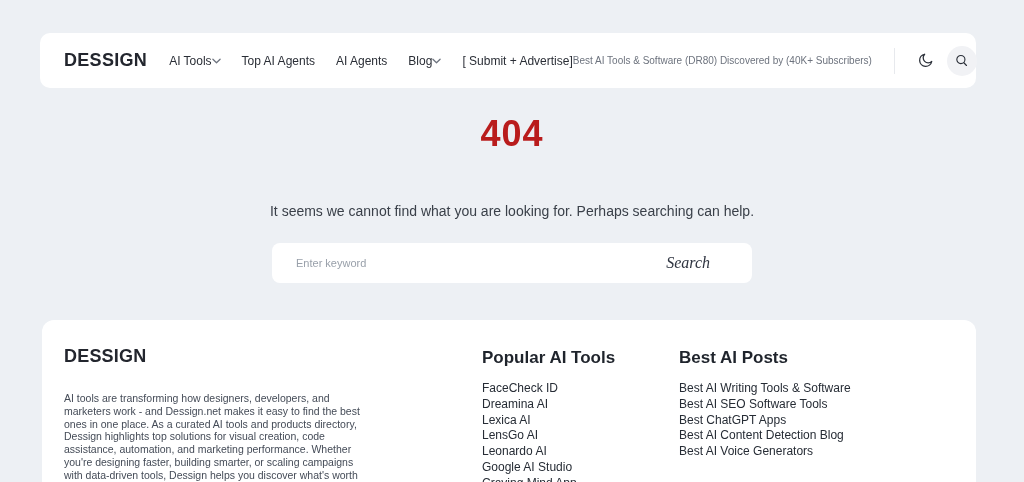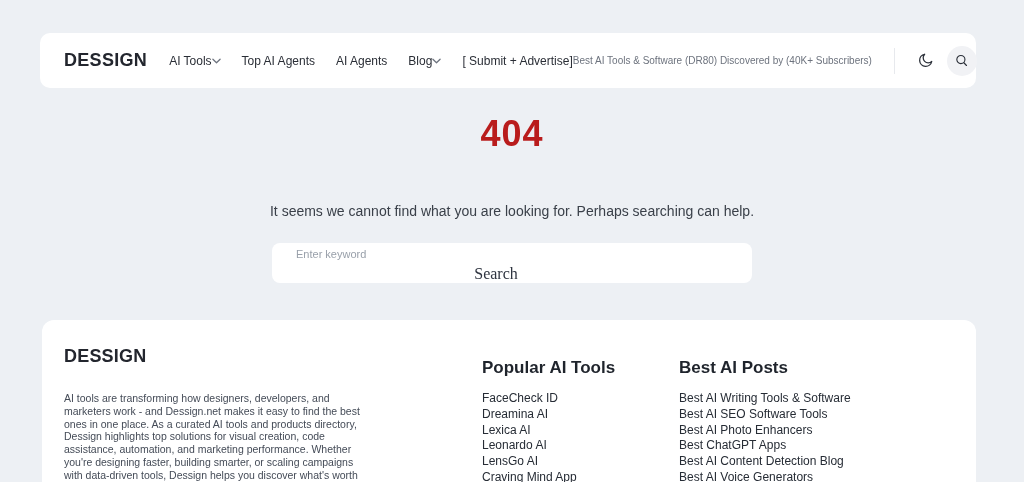--- a/index.html
+++ b/index.html
@@ -85,22 +85,22 @@
     margin-top: 48px;
     font-size: 14px;
     color: #3a4049;
   }
   .search-form {
     margin: 24px auto 0 auto;
     width: 480px; height: 40px;
     background: #ffffff;
     border-radius: 8px;
     display: flex;
+    align-items: center;
     overflow: hidden;
-    flex-direction: column;
   }
   .search-input {
     flex: 1;
     height: 100%;
     border: none;
     outline: none;
     padding-left: 24px;
     font-size: 11px;
     font-family: "Liberation Sans", sans-serif;
     color: #3a4049;
@@ -108,20 +108,21 @@
   }
   .search-input::placeholder { color: #99a0aa; }
   .search-submit {
     border: none;
     background: transparent;
     font-family: "Liberation Serif", "DejaVu Serif", serif;
     font-size: 16px;
     color: #2e3440;
     padding: 0 42px 0 10px;
     cursor: pointer;
+    font-style: italic;
   }
 
   
   .footer-card {
     position: absolute;
     left: 42px; top: 320px;
     width: 934px; height: 220px;
     background: #ffffff;
     border-radius: 12px;
     display: flex;
@@ -140,21 +141,21 @@
     line-height: 12.8px;
     color: #444b57;
     width: 300px;
   }
   .footer-col-tools { width: 197px; margin-left: 96px; }
   .footer-col-posts { flex: 1; }
   .footer-heading {
     font-size: 17px;
     font-weight: 700;
     color: #1f242c;
-    margin-top: 12px;
+    margin-top: 2px;
   }
   .footer-list { list-style: none; margin-top: 13px; }
   .footer-list li {
     font-size: 12px;
     line-height: 15.8px;
     color: #262c35;
     cursor: pointer;
     white-space: nowrap;
   }
 </style>
@@ -229,32 +230,32 @@
       <div class="footer-logo">DESSIGN</div>
       <p class="footer-desc">AI tools are transforming how designers, developers, and marketers work - and Dessign.net makes it easy to find the best ones in one place. As a curated AI tools and products directory, Dessign highlights top solutions for visual creation, code assistance, automation, and marketing performance. Whether you're designing faster, building smarter, or scaling campaigns with data-driven tools, Dessign helps you discover what's worth using - without the noise.</p>
     </div>
 
     <div class="footer-col-tools">
       <h3 class="footer-heading">Popular AI Tools</h3>
       <ul class="footer-list">
         <li>FaceCheck ID</li>
         <li>Dreamina AI</li>
         <li>Lexica AI</li>
+        <li>LensGo AI</li>
         <li>Leonardo AI</li>
-        <li>LensGo AI</li>
+        <li>Google AI Studio</li>
         <li>Craving Mind App</li>
       </ul>
     </div>
 
     <div class="footer-col-posts">
       <h3 class="footer-heading">Best AI Posts</h3>
       <ul class="footer-list">
         <li>Best AI Writing Tools &amp; Software</li>
         <li>Best AI SEO Software Tools</li>
-        <li>Best AI Photo Enhancers</li>
         <li>Best ChatGPT Apps</li>
         <li>Best AI Content Detection Blog</li>
         <li>Best AI Voice Generators</li>
       </ul>
     </div>
   </footer>
 
 </div>
 
 </body></html>

